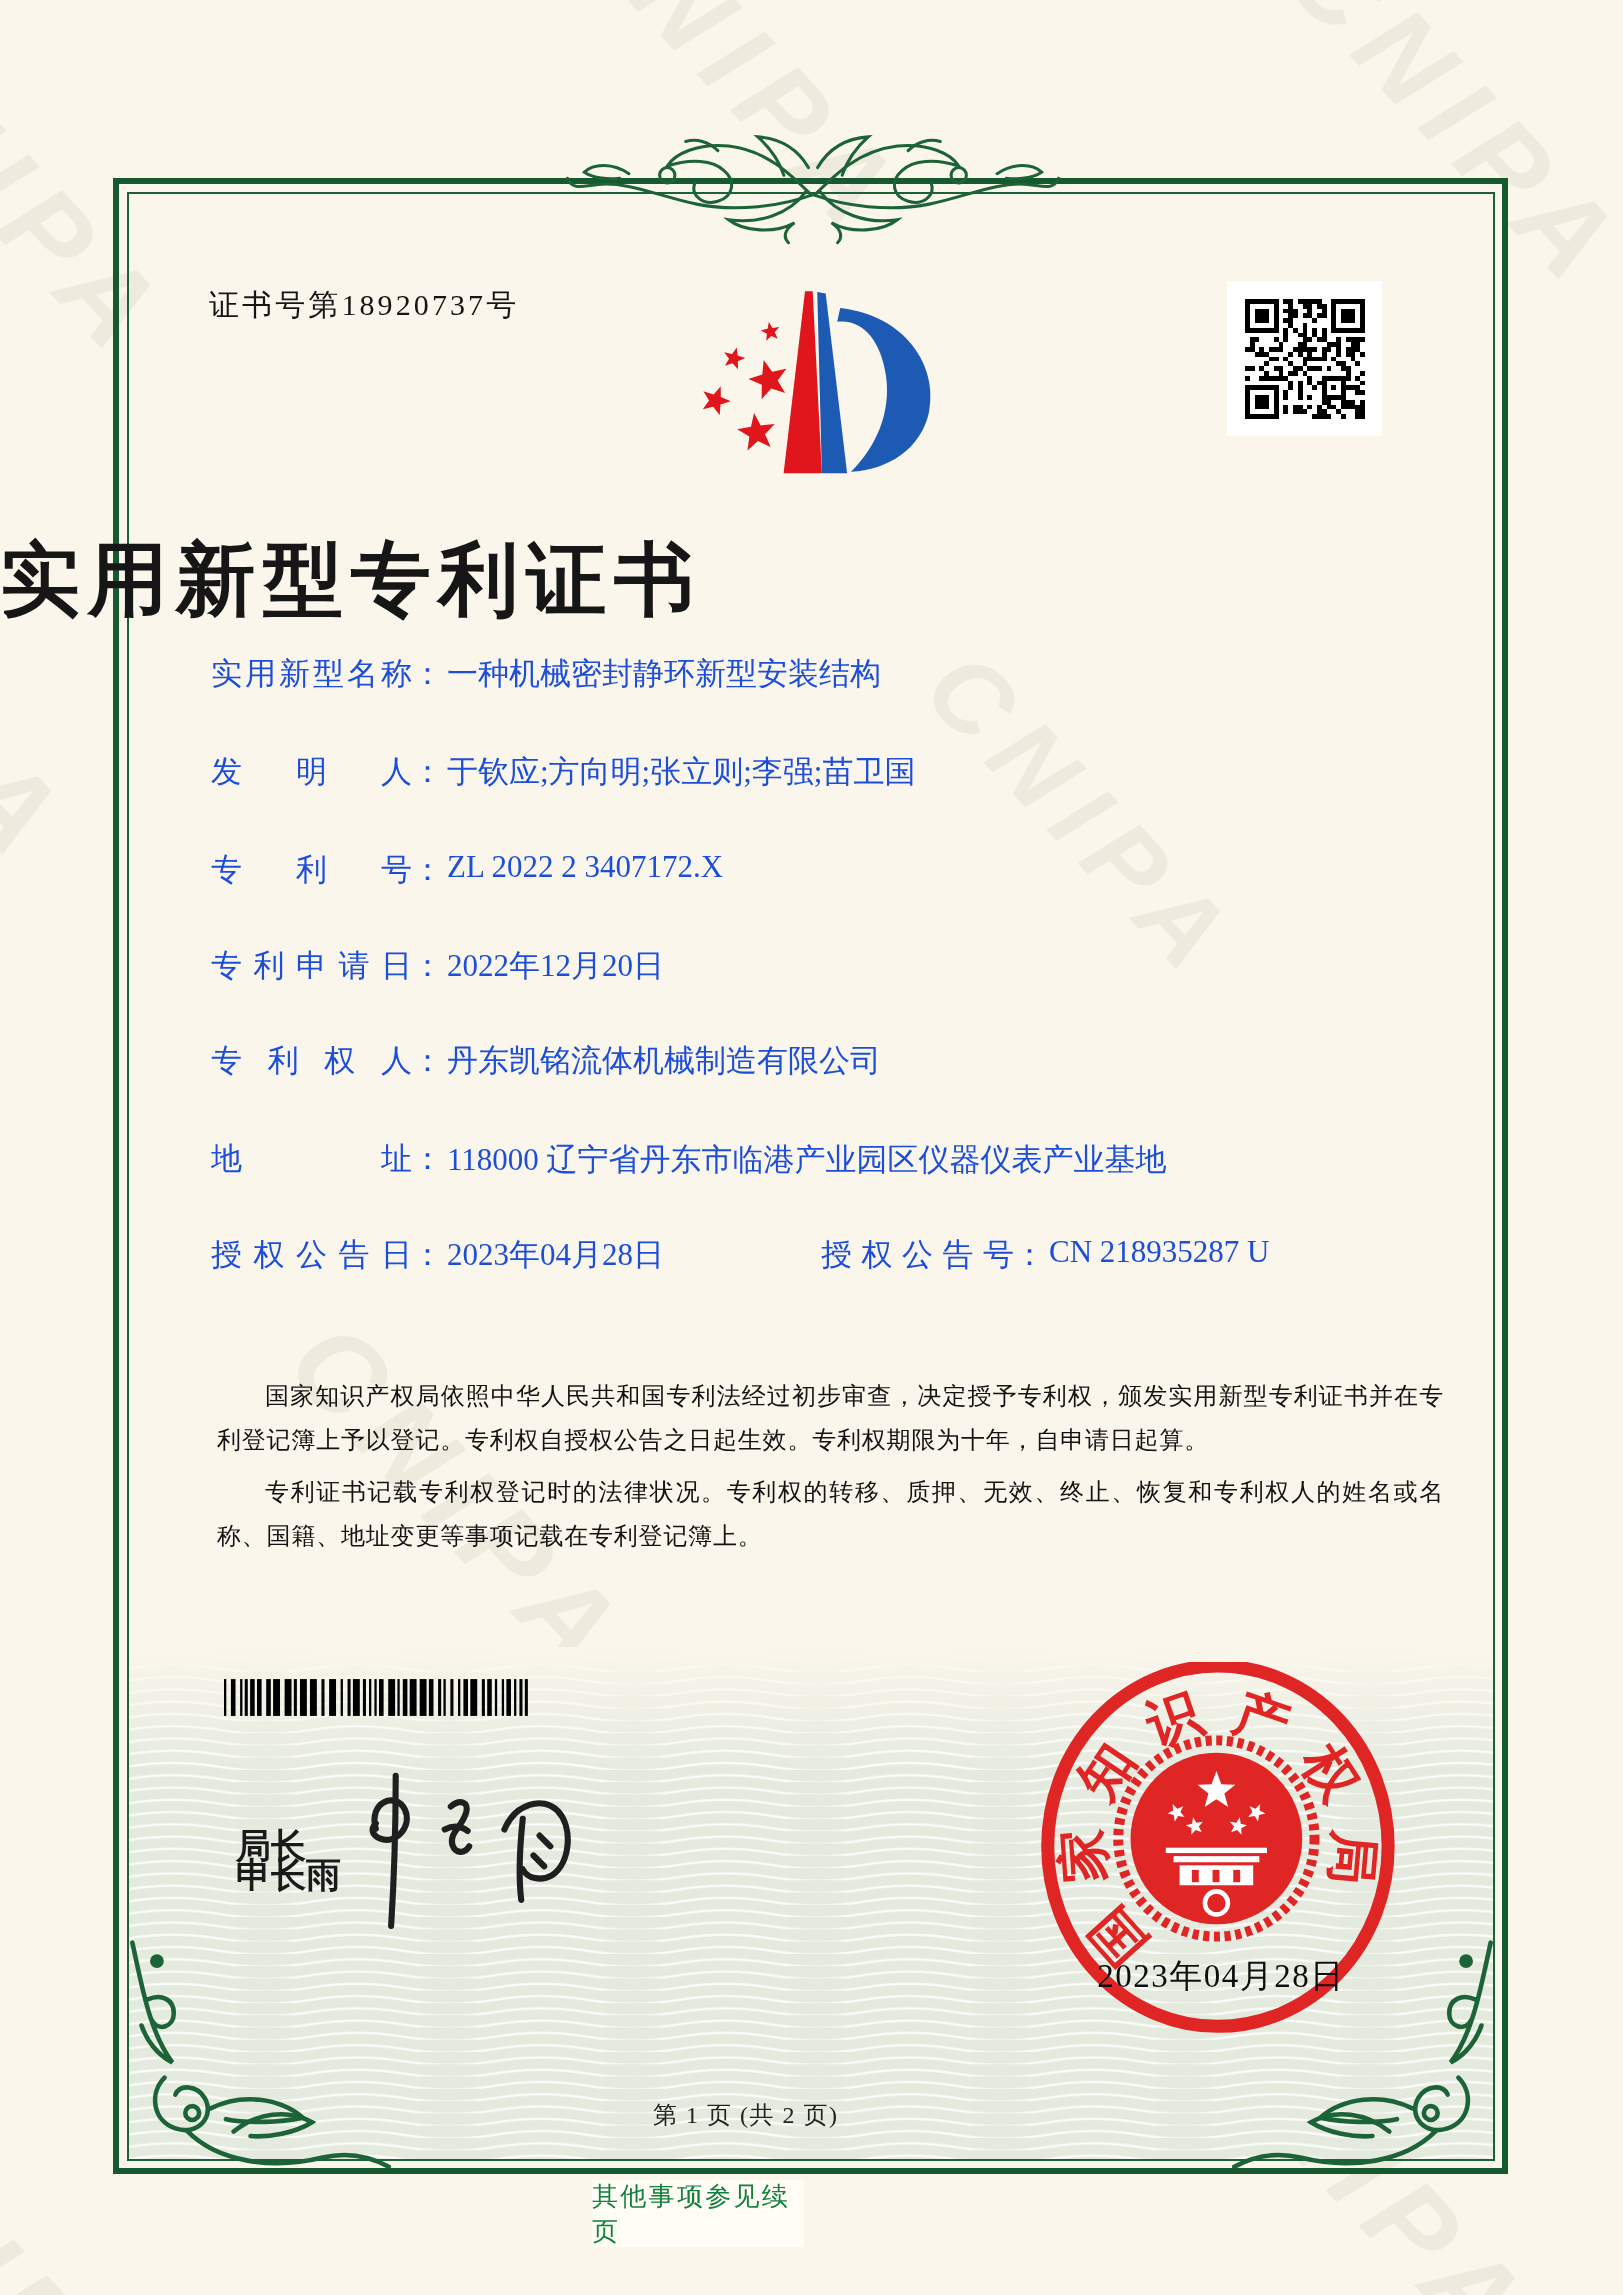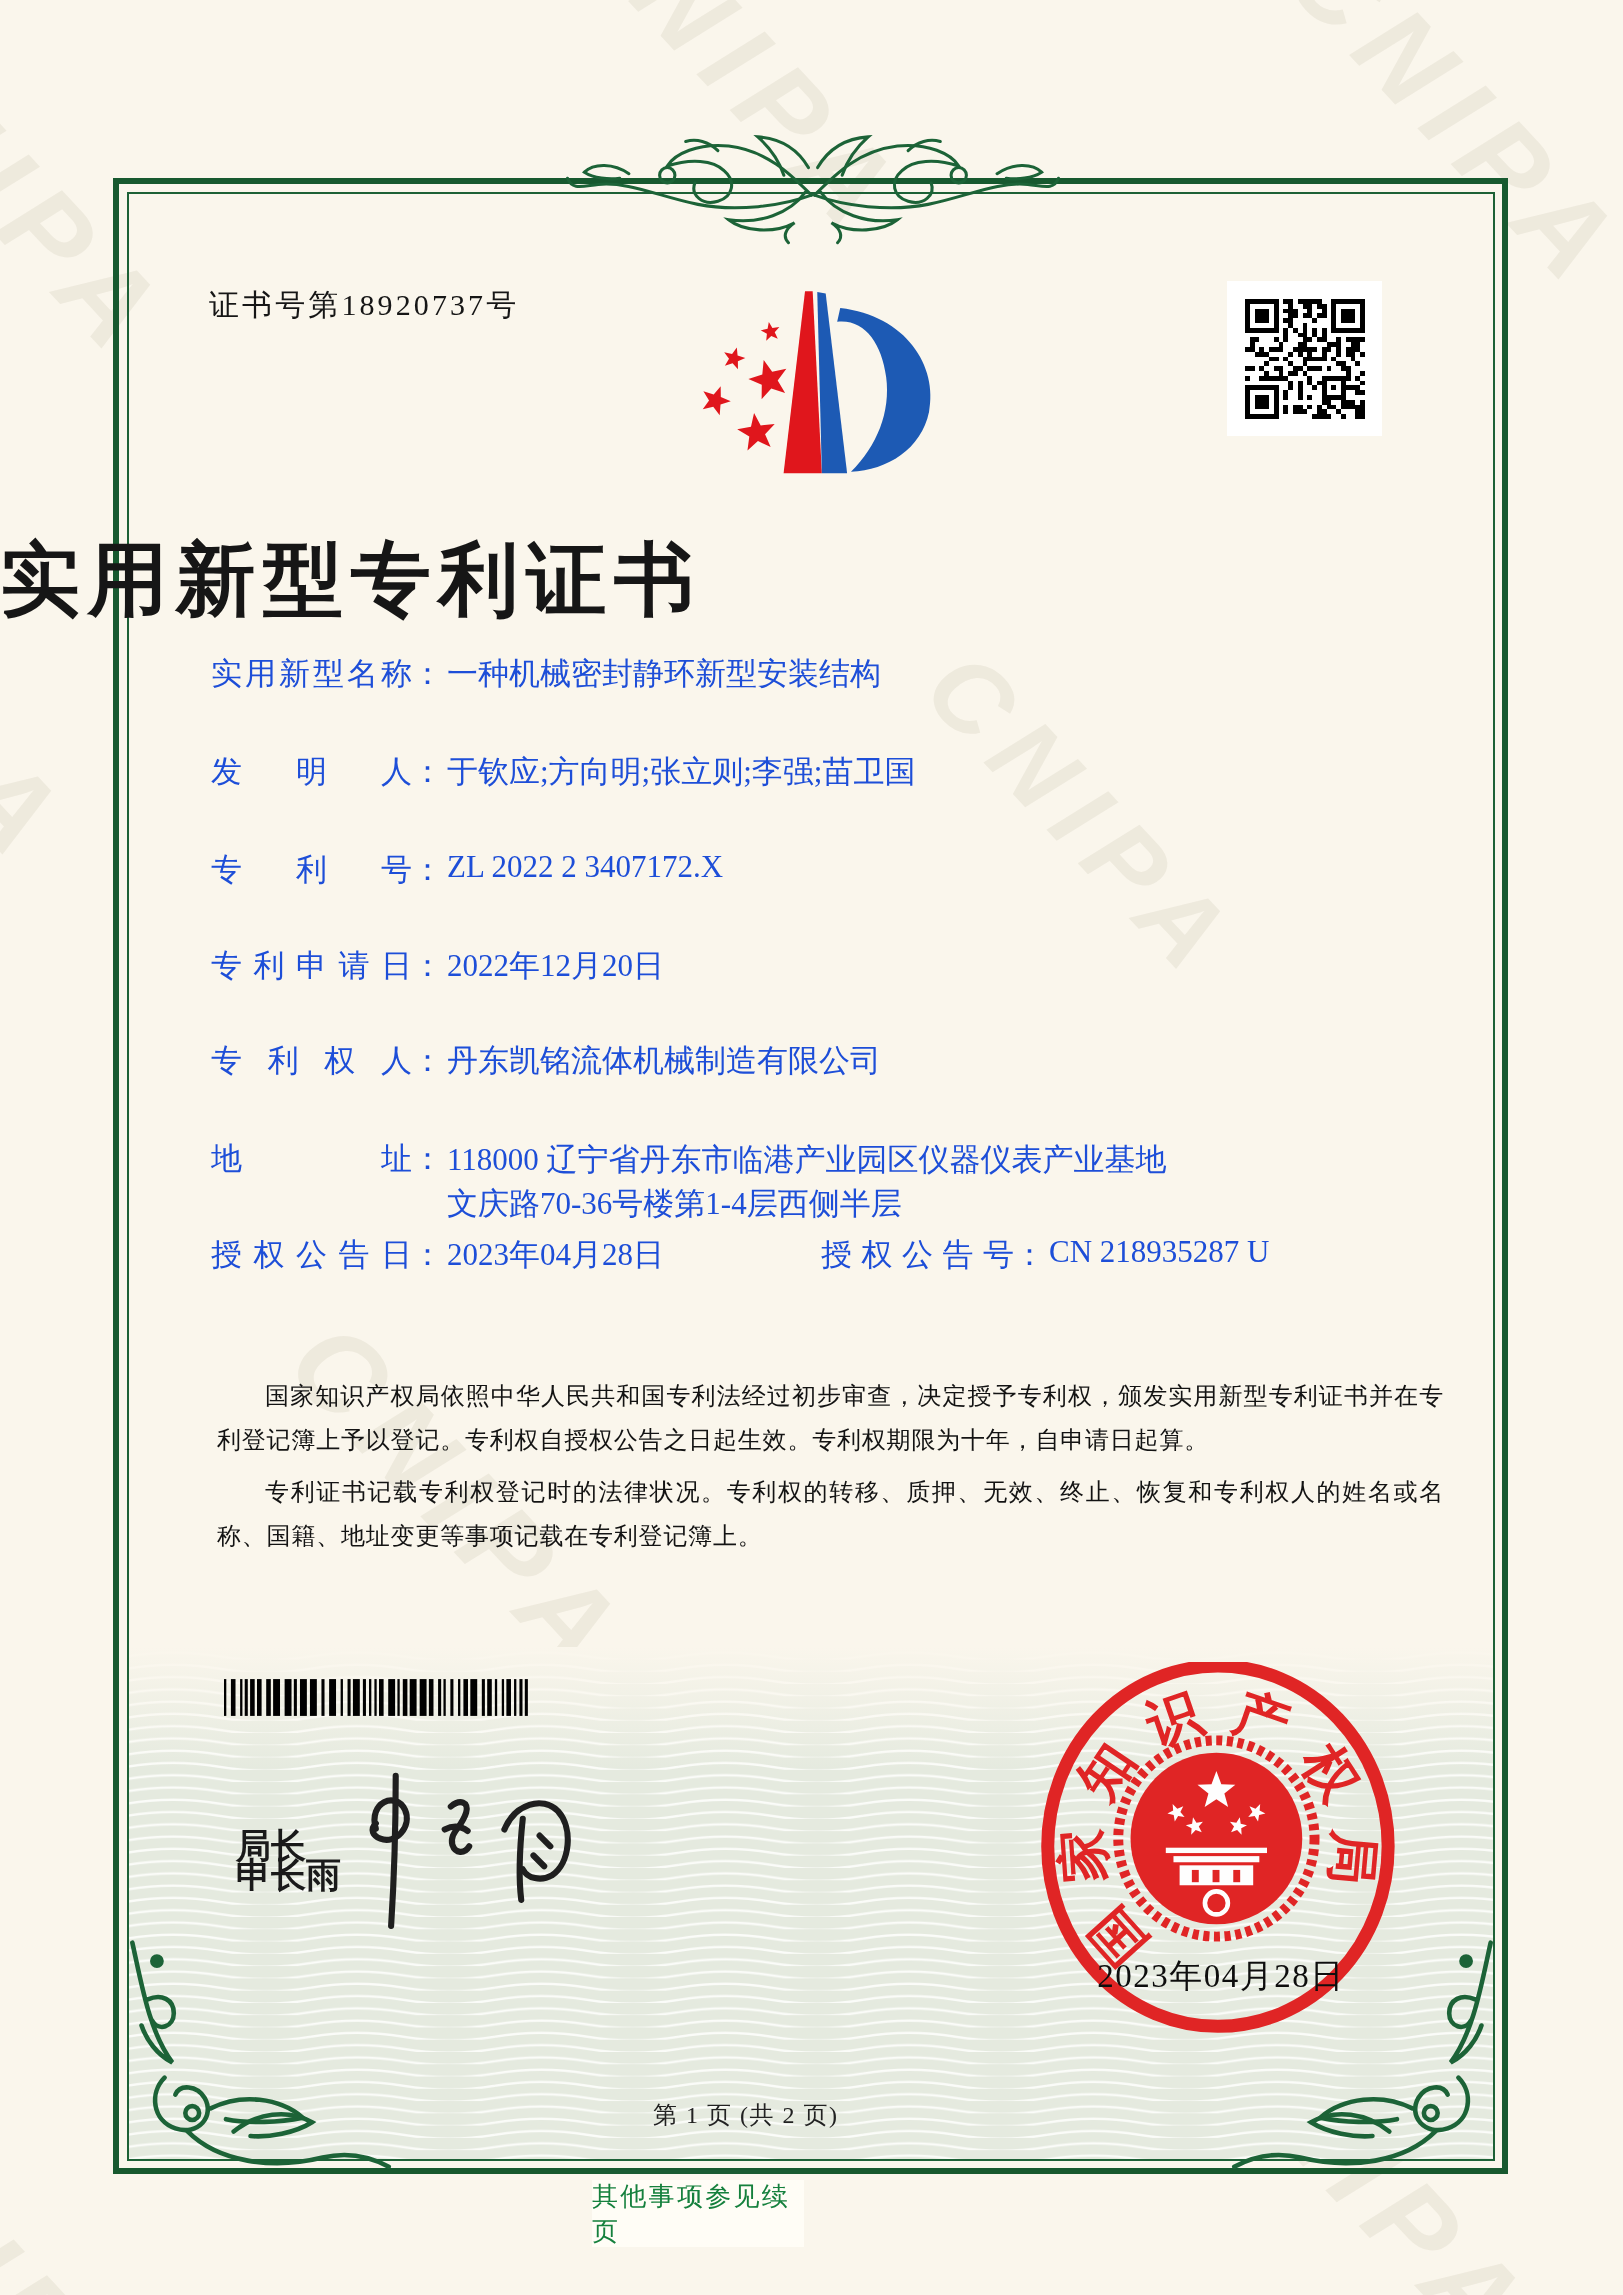--- a/index.html
+++ b/index.html
@@ -339,21 +339,21 @@
 <div class="row" style="top:849px">
   <span class="lbl">专利号</span><span class="colon">：</span><span class="val">ZL 2022 2 3407172.X</span>
 </div>
 <div class="row" style="top:945px">
   <span class="lbl">专利申请日</span><span class="colon">：</span><span class="val">2022年12月20日</span>
 </div>
 <div class="row" style="top:1040px">
   <span class="lbl">专利权人</span><span class="colon">：</span><span class="val">丹东凯铭流体机械制造有限公司</span>
 </div>
 <div class="row" style="top:1138px">
-  <span class="lbl">地址</span><span class="colon">：</span><span class="val addr"><span>118000 辽宁省丹东市临港产业园区仪器仪表产业基地</span><br><span>文庆路70-36号楼第1-4层西侧半层</span></span>
+  <span class="lbl">地址</span><span class="colon">：</span><span class="val addr"><span>118000 辽宁省丹东市临港产业园区仪器仪表产业基地</span><br></span>
 </div>
 <div class="row" style="top:1234px">
   <span class="lbl">授权公告日</span><span class="colon">：</span><span class="val">2023年04月28日</span>
   <span class="grant2">
     <span class="lbl">授权公告号</span><span class="colon">：</span><span class="val">CN 218935287 U</span>
   </span>
 </div>
 
 <div class="abs paras">
   <p>国家知识产权局依照中华人民共和国专利法经过初步审查，决定授予专利权，颁发实用新型专利证书并在专利登记簿上予以登记。专利权自授权公告之日起生效。专利权期限为十年，自申请日起算。</p>

